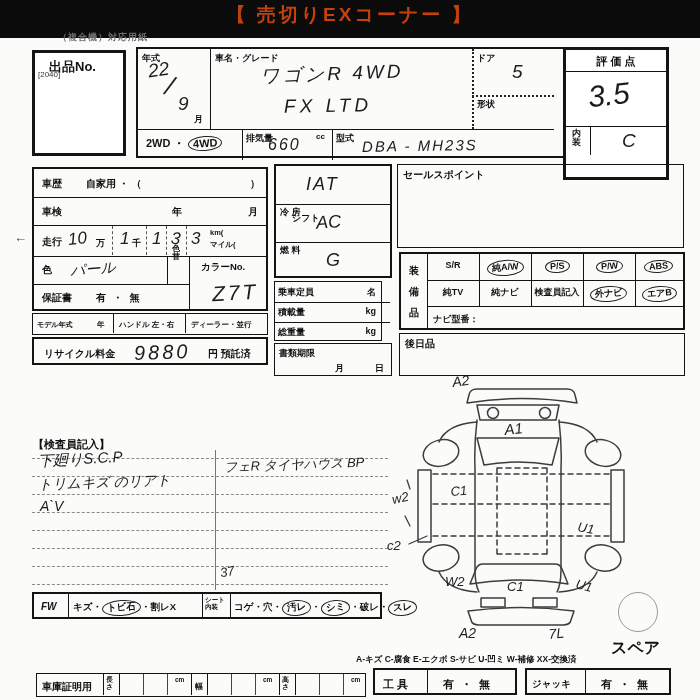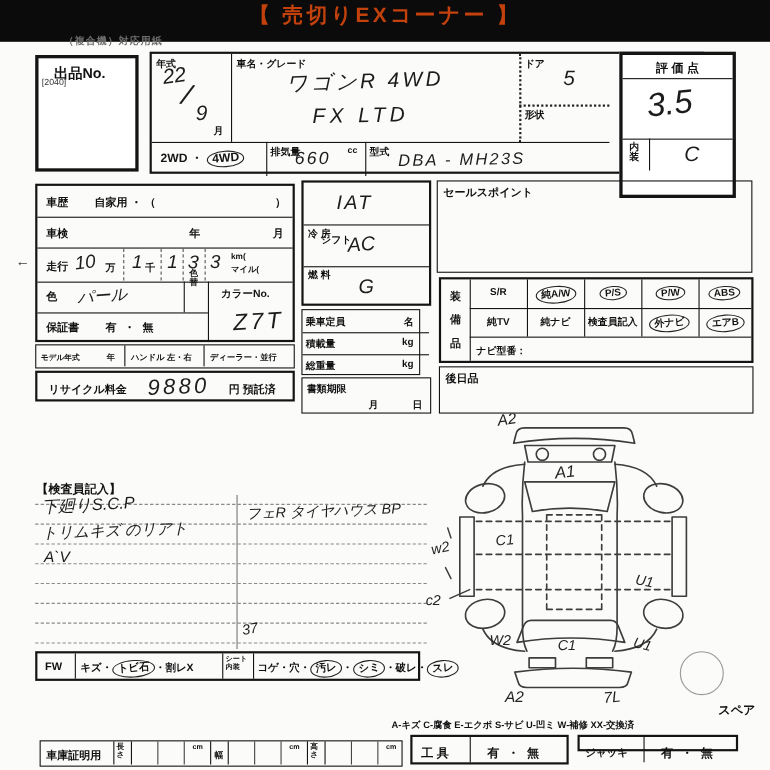--- a/index.html
+++ b/index.html
@@ -214,21 +214,21 @@
     <div class="abs hw" style="left:192px;top:6px;font-size:13px;transform:rotate(-2deg);">フェR タイヤハウス BP</div>
     <div class="abs hw" style="left:6px;top:24px;font-size:14px;transform:rotate(-2deg);">トリムキズ のリアト</div>
     <div class="abs hw" style="left:8px;top:48px;font-size:14px;">A`V</div>
     <div class="abs hw" style="left:188px;top:114px;font-size:13px;transform:rotate(-10deg);">37</div>
   </div>
 
   <div class="box" style="left:32px;top:592px;width:350px;height:27px;">
     <div class="vline" style="left:34px;top:0;height:23px;"></div>
     <div class="vline" style="left:168px;top:0;height:23px;"></div>
     <div class="vline" style="left:196px;top:0;height:23px;"></div>
-    <div class="abs lbl" style="left:7px;top:7px;font-size:10px;">FW</div>
+    <div class="abs lbl" style="left:7px;top:7px;font-size:10px;font-style:italic;">FW</div>
     <div class="abs lbl" style="left:39px;top:6px;font-size:9.5px;">
       <span>キズ</span><span>・</span><span class="circled">トビ石</span><span>・</span><span>割レX</span>
     </div>
     <div class="abs stack" style="left:171px;top:3px;width:21px;font-size:6.5px;">シート内装</div>
     <div class="abs lbl" style="left:200px;top:6px;font-size:9.5px;">
       <span>コゲ</span><span>・</span><span>穴</span><span>・</span><span class="circled">汚レ</span><span>・</span><span class="circled">シミ</span><span>・</span><span>破レ</span><span>・</span><span class="circled">スレ</span>
     </div>
   </div>
 
 
@@ -254,28 +254,28 @@
     <div class="abs lbl" style="left:314px;top:2px;font-size:6.5px;">cm</div>
   </div>
 
   <div class="abs lbl" style="left:356px;top:654px;font-size:8.5px;">A-キズ C-腐食 E-エクボ S-サビ U-凹ミ W-補修 XX-交換済</div>
 
   <div class="box" style="left:373px;top:668px;width:144px;height:27px;">
     <div class="vline" style="left:52px;top:0;height:23px;"></div>
     <div class="abs lbl" style="left:8px;top:7px;font-size:11px;">工 具</div>
     <div class="abs lbl" style="left:68px;top:7px;font-size:11px;letter-spacing:2px;">有 ・ 無</div>
   </div>
-  <div class="box" style="left:525px;top:668px;width:146px;height:15px;">
+  <div class="box" style="left:525px;top:668px;width:146px;height:27px;">
     <div class="vline" style="left:58px;top:0;height:23px;"></div>
     <div class="abs lbl" style="left:5px;top:8px;font-size:9.5px;">ジャッキ</div>
     <div class="abs lbl" style="left:74px;top:7px;font-size:11px;letter-spacing:2px;">有 ・ 無</div>
   </div>
 
   <div class="abs" style="left:618px;top:592px;width:38px;height:38px;border:1.3px solid #999;border-radius:50%;"></div>
-  <div class="abs lbl" style="left:653px;top:638px;font-size:11px;">スペア</div>
+  <div class="abs lbl" style="left:611px;top:638px;font-size:16px;">スペア</div>
 
   <div class="abs" style="left:385px;top:376px;">
     <svg width="258" height="270" viewBox="0 0 258 270">
       <g fill="none" stroke="#3d3d3d" stroke-width="1.5" stroke-linecap="round" stroke-linejoin="round">
 
         <path d="M82,27 q55,-9 110,0 l-2,-8 q-1,-6 -8,-6 h-90 q-7,0 -8,6 z"></path>
 
         <path d="M92,29 h82 l-3,15 h-76 z"></path>
         <circle cx="108" cy="37" r="5.5"></circle>
         <circle cx="160" cy="37" r="5.5"></circle>

